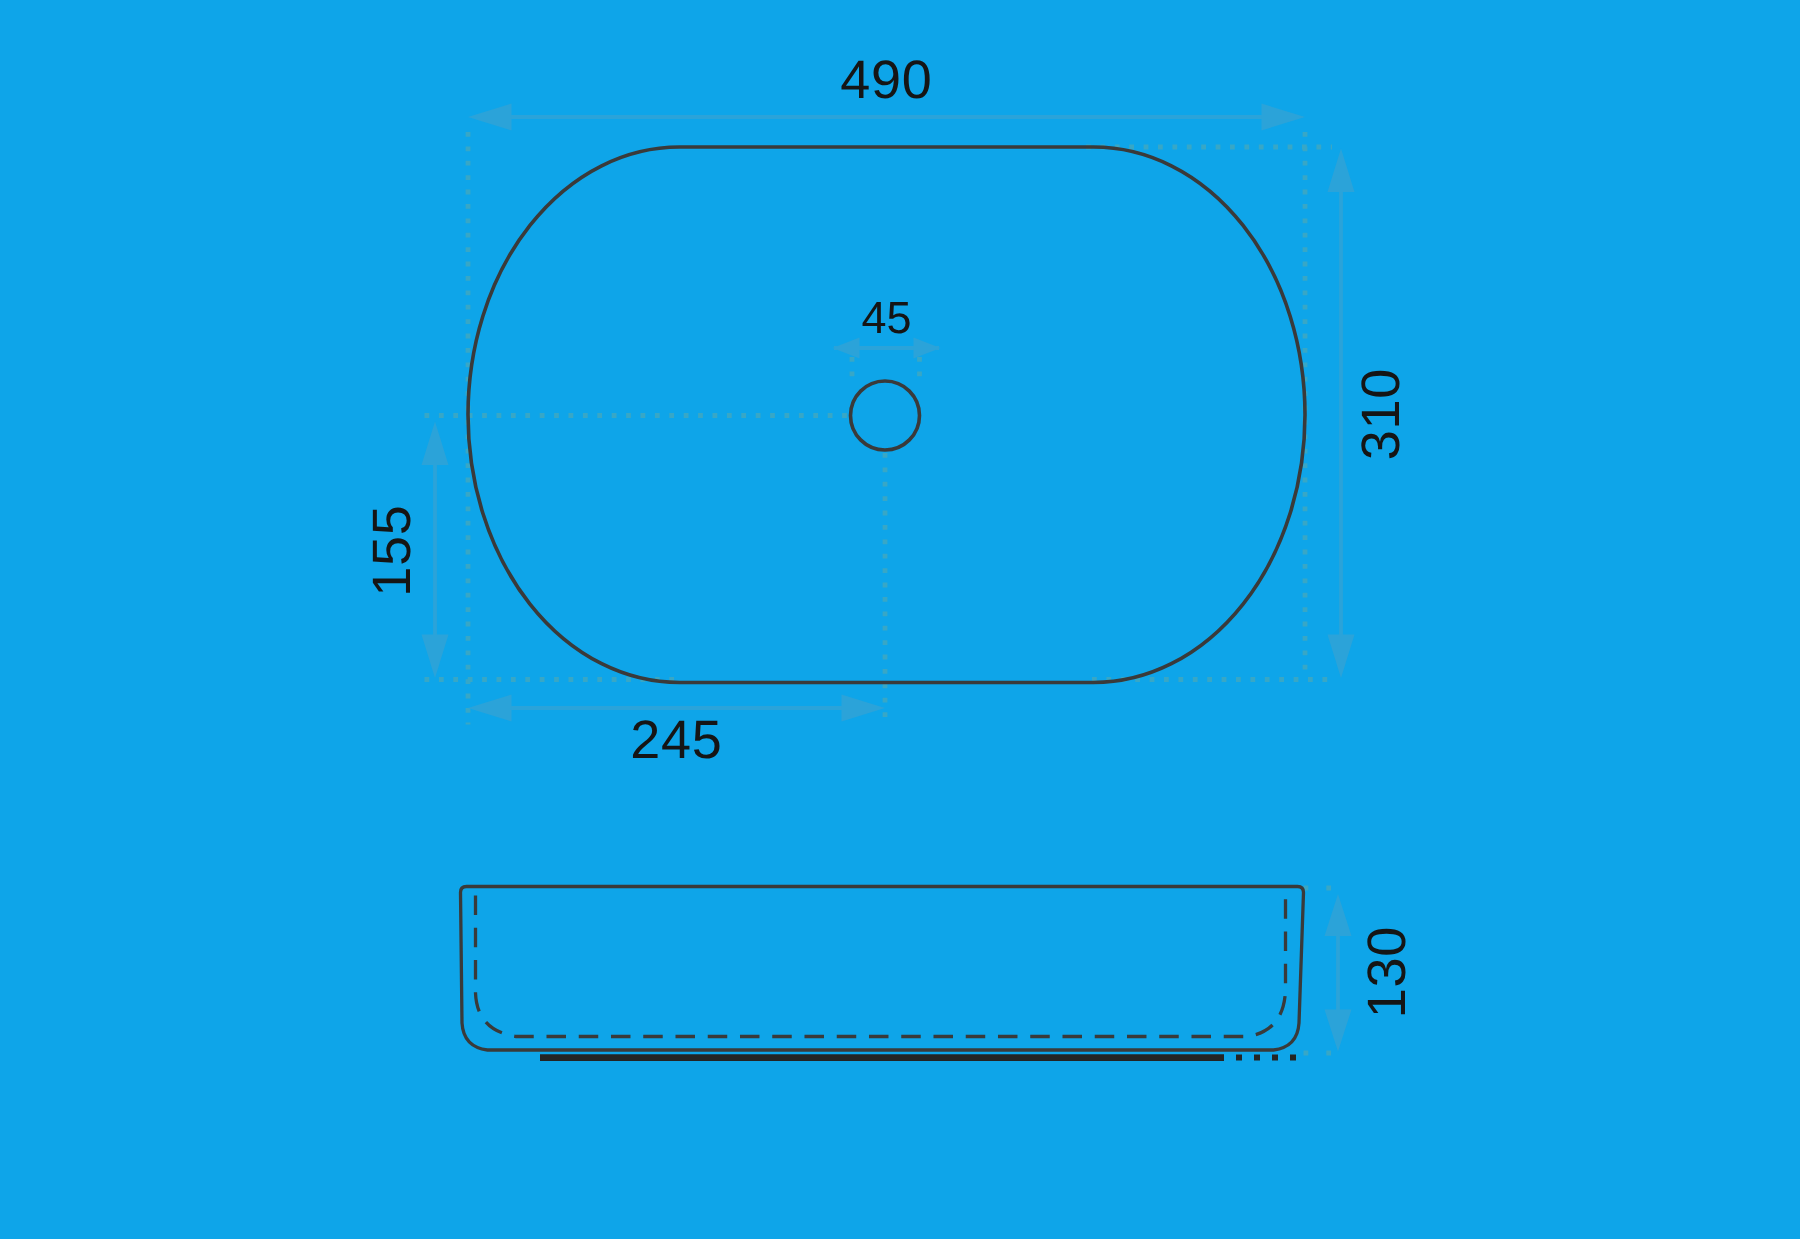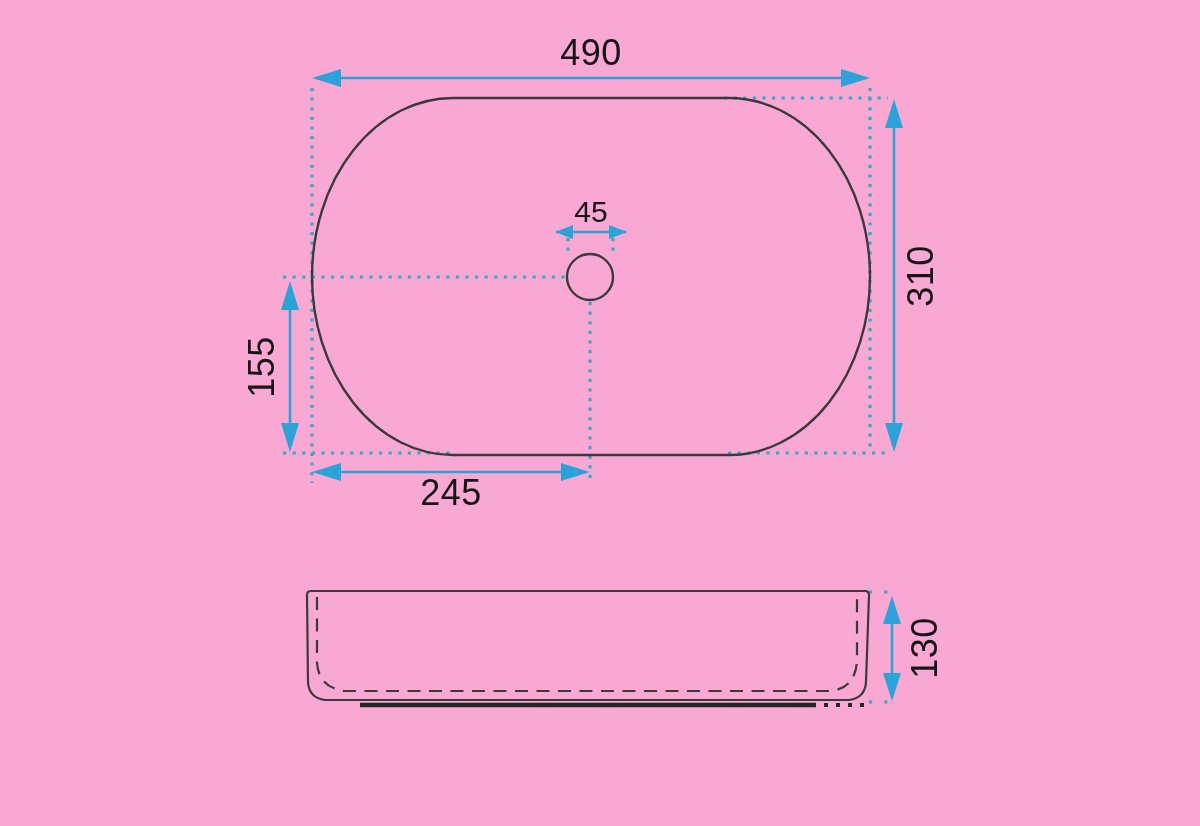--- a/index.html
+++ b/index.html
@@ -4,21 +4,21 @@
 <style>
   html, body {
     margin: 0;
     padding: 0;
     background: #ffffff;
   }
   .stage {
     position: relative;
     width: 1200px;
     height: 826px;
-    background: #f9a8d4;
+    background: #0ea5e9;
     overflow: hidden;
     font-family: "Liberation Sans", sans-serif;
     text-decoration: underline;
   }
   svg { display: block; }
   .dim-label {
     font-family: "Liberation Sans", sans-serif;
     font-size: 36px;
     font-weight: 400;
     letter-spacing: 0.5px;

